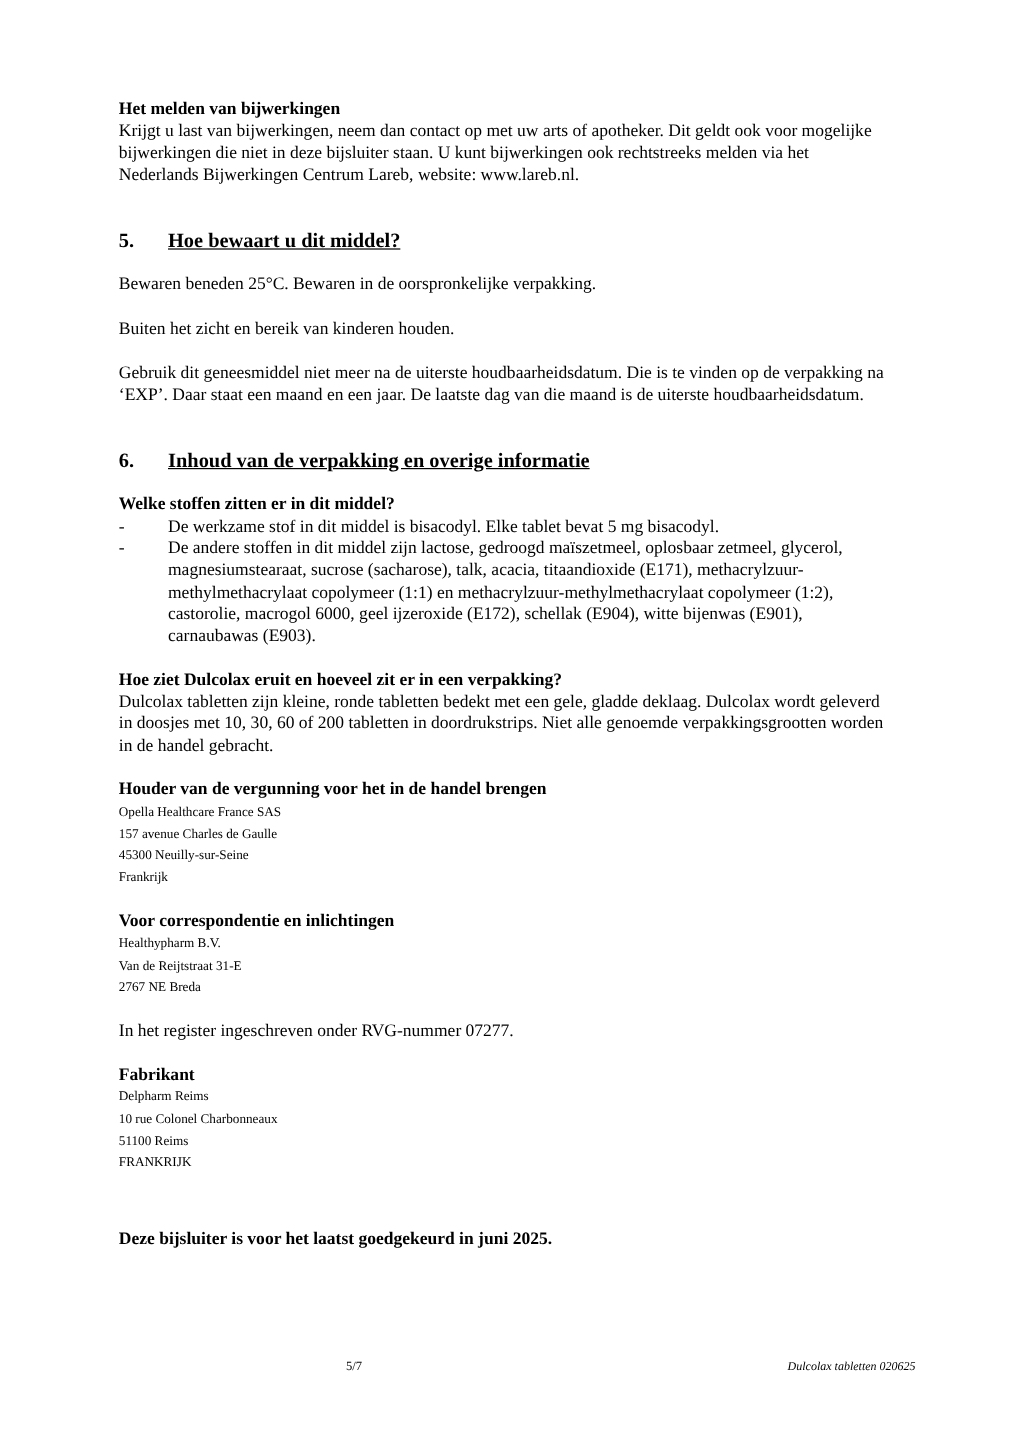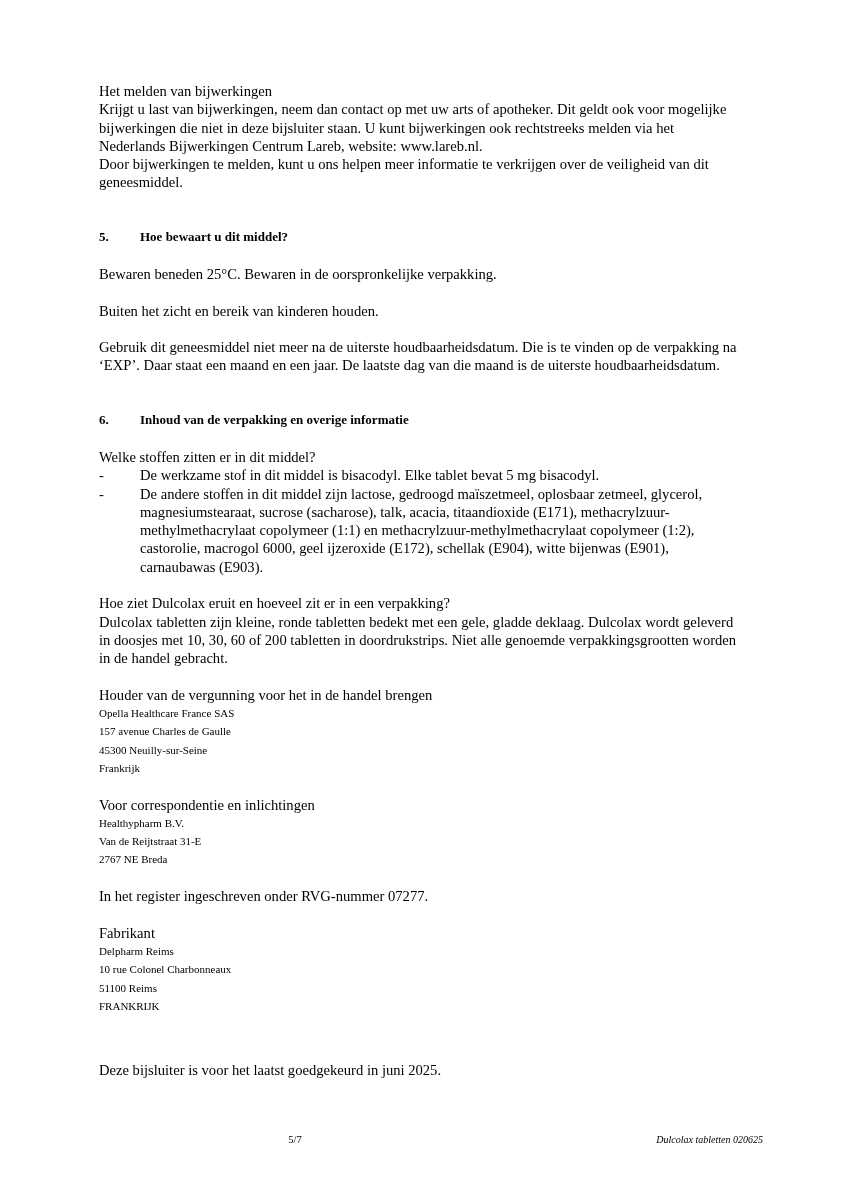--- a/index.html
+++ b/index.html
@@ -27,35 +27,36 @@
     top: 82px;
     width: 642px;
   }
   .para {
     font-size: 14.6px;
     line-height: 18.3px;
     margin: 0;
     text-align: left;
   }
   .bold {
-    font-weight: normal;
+    font-weight: bold;
   }
   .blank {
     height: 18.3px;
   }
   .blank-half {
     height: 9px;
   }
   .num-heading {
-    font-size: 13px;
+    font-size: 17px;
     line-height: 18.3px;
     font-weight: bold;
     margin: 0;
     display: block;
     position: relative;
+    text-decoration: underline;
   }
   .num-heading .num {
     display: inline-block;
     width: 41px;
   }
   .bullet-row {
     font-size: 14.6px;
     line-height: 18.3px;
     margin: 0;
     position: relative;
@@ -100,21 +101,20 @@
 </style>
 </head>
 <body>
 
 <div class="page">
 
   <div class="content">
 
     <p class="para bold">Het melden van bijwerkingen</p>
     <p class="para">Krijgt u last van bijwerkingen, neem dan contact op met uw arts of apotheker. Dit geldt ook voor mogelijke bijwerkingen die niet in deze bijsluiter staan. U kunt bijwerkingen ook rechtstreeks melden via het Nederlands Bijwerkingen Centrum Lareb, website: www.lareb.nl.</p>
-    <p class="para">Door bijwerkingen te melden, kunt u ons helpen meer informatie te verkrijgen over de veiligheid van dit geneesmiddel.</p>
 
     <div class="blank"></div>
     <div class="blank"></div>
 
     <p class="num-heading"><span class="num">5.</span><span>Hoe bewaart u dit middel?</span></p>
     <div class="blank"></div>
     <p class="para">Bewaren beneden 25°C. Bewaren in de oorspronkelijke verpakking.</p>
     <div class="blank"></div>
     <p class="para">Buiten het zicht en bereik van kinderen houden.</p>
     <div class="blank"></div>

